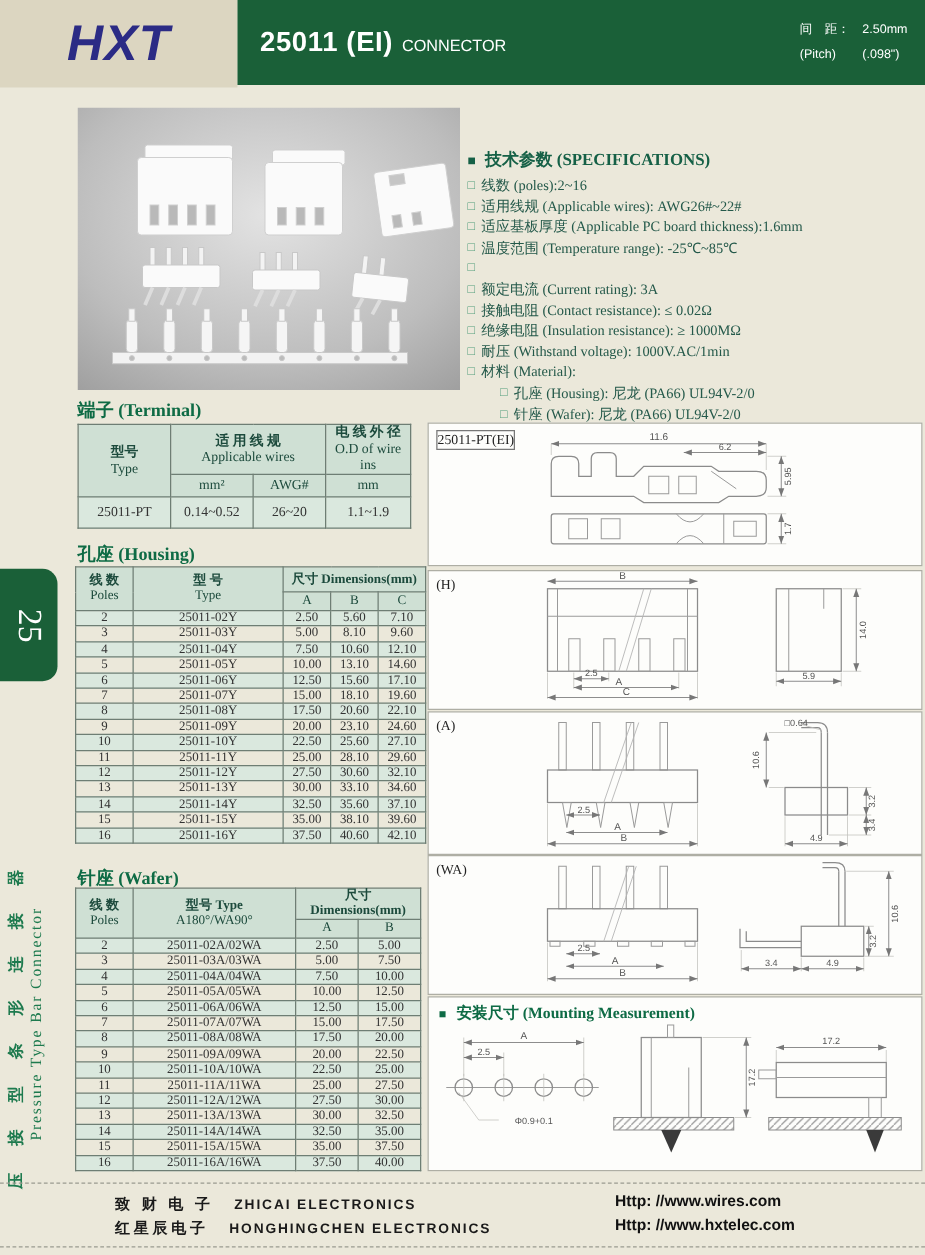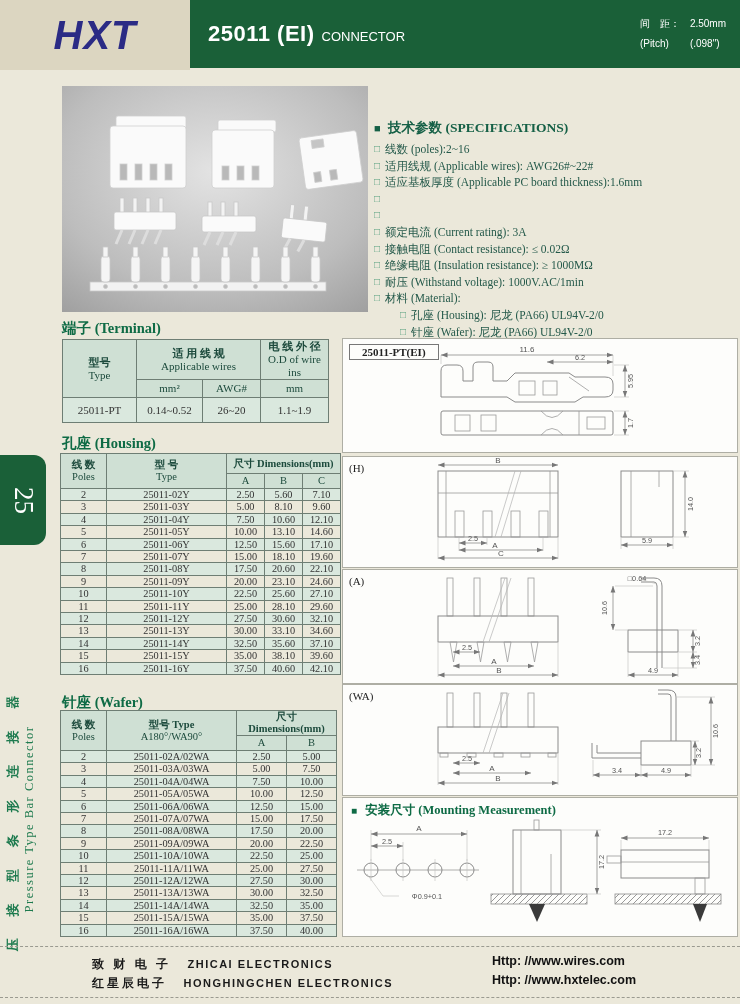--- a/index.html
+++ b/index.html
@@ -55,21 +55,21 @@
   .tbl-sm td{font-size:10.3px;height:11.4px;line-height:11.4px;}
   .t-house{left:60px;top:453px;}
   .t-wafer{left:60px;top:710px;}
   
   .panel{position:absolute;left:342px;width:394px;background:#fdfdfb;border:1px solid #aeaea4;}
   .panel svg{position:absolute;left:0;top:0;}
   .p1{top:338px;height:113px;} .p2{top:456px;height:110px;}
   .p3{top:569px;height:113px;} .p4{top:684px;height:110px;} .p5{top:797px;height:138px;}
   .dwg-label{position:absolute;left:6px;top:5px;font-size:11px;color:#222;
              font-family:"Liberation Serif",serif;z-index:2;}
-  .dwg-label.boxed{border:1px solid #777;padding:1px 12px;font-weight:bold;background:#fdfdfb;}
+  .dwg-label.boxed{border:1px solid #777;padding:1px 0;font-weight:normal;background:#fdfdfb;}
   .mount-title{position:absolute;left:8px;top:4px;font-size:12.5px;font-weight:bold;color:#0e6b45;
                font-family:"Liberation Serif",serif;z-index:2;}
   .mount-title .sq{font-size:10px;margin-right:5px;}
   
   .ol{fill:none;stroke:#8b8b8b;stroke-width:1;}
   .ol2{fill:none;stroke:#9a9a9a;stroke-width:.8;}
   .dl{stroke:#7d7d7d;stroke-width:.7;fill:none;}
   .xl{stroke:#c0c0bc;stroke-width:.6;fill:none;}
   .brk{stroke:#b3b3b3;stroke-width:.7;fill:none;}
   .dt{fill:#555;font-size:8px;font-family:"Liberation Sans",sans-serif;text-anchor:middle;}
@@ -216,20 +216,21 @@
     <div class="spec-item">
     <span class="bullet">□</span>
     <span>适用线规 (Applicable wires): AWG26#~22#</span>
   </div>
     <div class="spec-item">
     <span class="bullet">□</span>
     <span>适应基板厚度 (Applicable PC board thickness):1.6mm</span>
   </div>
     <div class="spec-item">
     <span class="bullet">□</span>
+    <span>温度范围 (Temperature range): -25℃~85℃</span>
   </div>
     <div class="spec-item">
     <span class="bullet">□</span>
   </div>
     <div class="spec-item">
     <span class="bullet">□</span>
     <span>额定电流 (Current rating): 3A</span>
   </div>
     <div class="spec-item">
     <span class="bullet">□</span>

